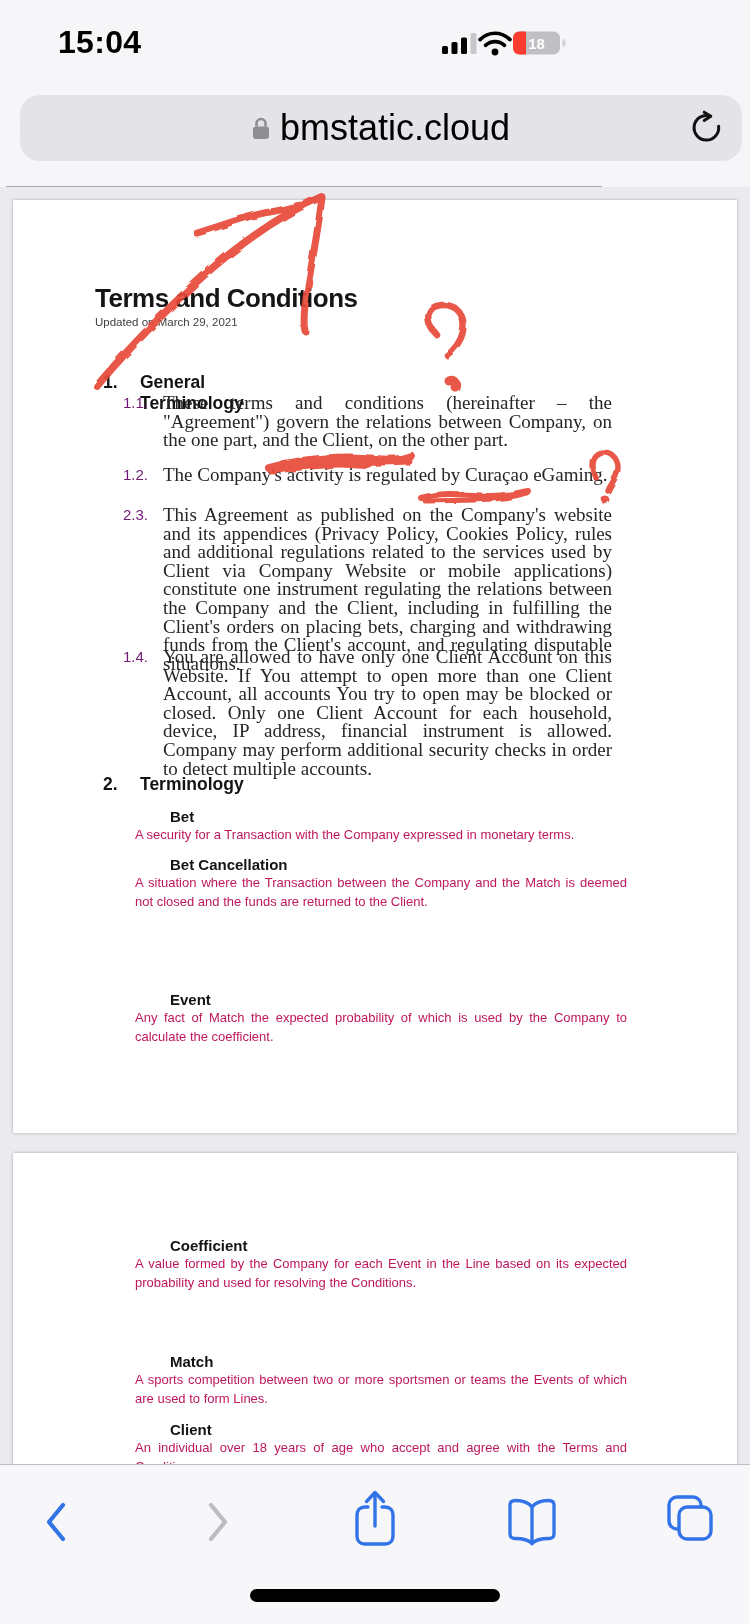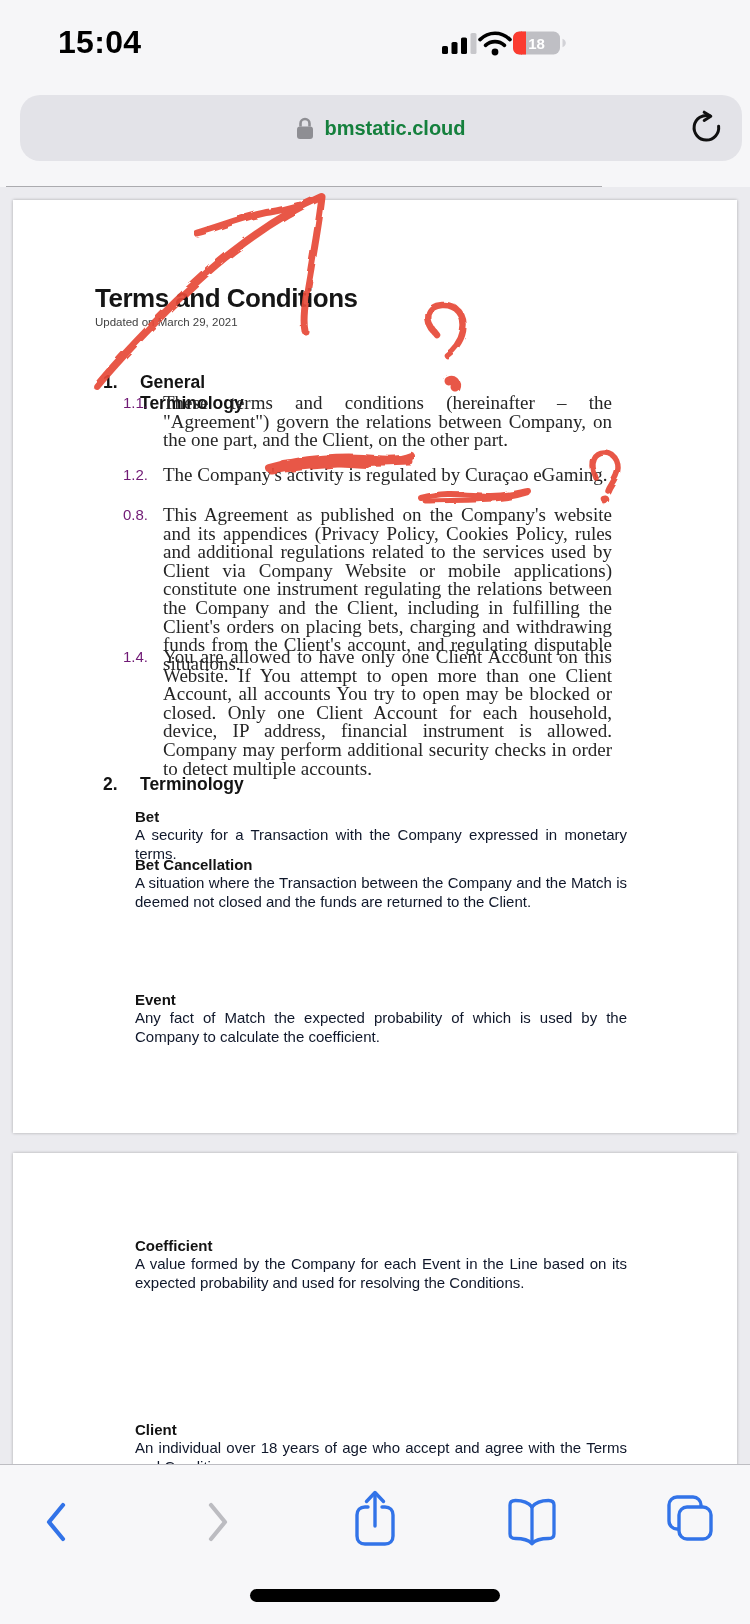--- a/index.html
+++ b/index.html
@@ -10,43 +10,43 @@
   }
   
   .chrome { position:absolute; top:0; left:0; width:596px; height:186px;
             background:#f6f6f8; border-bottom:1.5px solid #ababaf; z-index:5;margin-left:6px; }
   .time { position:absolute; left:52px; top:24px; font-size:32px; font-weight:700;
           letter-spacing:.3px; color:#000; }
   .sb-icons { position:absolute; right:34px; top:30px; display:flex; align-items:center; }
   .url-pill { position:absolute; left:14px; top:95px; width:722px; height:66px;
               background:#e3e3e8; border-radius:20px; display:flex;
               align-items:center; justify-content:center; gap:10px; }
-  .url-text { font-size:20px; color:#15803d;font-weight:bold; }
+  .url-text { font-size:36px; color:#000000; }
   .reload-btn { position:absolute; right:18px; top:15px; width:36px; height:36px; }
   
   .webview { position:absolute; top:187px; left:0; width:750px; height:1277px;
              background:#ebebef; overflow:hidden; }
   .page { position:absolute; left:13px; width:724px; background:#fff;
           box-shadow:0 0 3px rgba(0,0,0,.28); }
   .page1 { top:13px; height:933px; }
   .page2 { top:966px; height:400px; }
   .doc-title { position:absolute; left:82px; top:83px; font-size:26px; font-weight:700;
                letter-spacing:-.5px; color:#151515; }
   .doc-updated { position:absolute; left:82px; top:116px; font-size:11.5px; color:#3f3f3f; }
   .sec-head { position:absolute; font-size:17.5px; font-weight:700; color:#131313; }
   .sec-num  { position:absolute; left:90px; }
   .sec-txt  { position:absolute; left:127px; }
   .item { position:absolute; left:0; width:724px; }
   .inum { position:absolute; left:110px; font-size:15px; color:#701a75; }
   .itext { position:absolute; left:150px; width:449px; font-size:19px; line-height:18.6px;
            color:#262626; text-align:justify;font-family:Liberation Serif, serif; }
   .term { position:absolute; left:122px; width:492px; }
-  .tlabel { font-size:15px; font-weight:700; color:#131313; display:block; }
-  .tdef { position:absolute; left:0; top:18px; width:492px; font-size:15px;
-          line-height:18.6px; color:#0f172a; text-align:justify; }
+  .tlabel { font-size:15px; font-weight:700; color:#131313; display:block;margin-left:35px; }
+  .tdef { position:absolute; left:0; top:18px; width:492px; font-size:13px;
+          line-height:18.6px; color:#be185d; text-align:justify; }
   
   .annotations { position:absolute; top:0; left:0; width:750px; height:1624px;
                  z-index:8; pointer-events:none; }
   
   .toolbar { position:absolute; top:1464px; left:0; width:750px; height:160px;
              background:#f7f7f9; border-top:1px solid #bdbdc2; z-index:6; }
   .tb-btn { position:absolute; }
   .home-indicator { position:absolute; left:250px; top:1589px; width:250px; height:13px;
                     border-radius:7px; background:#000; z-index:7; }
 </style>
@@ -108,21 +108,21 @@
 
       <div class="item" style="top:194px;">
         <span class="inum">1.1.</span>
         <div class="itext">These terms and conditions (hereinafter – the "Agreement") govern the relations between Company, on the one part, and the Client, on the other part.</div>
       </div>
       <div class="item" style="top:266px;">
         <span class="inum">1.2.</span>
         <div class="itext">The Company's activity is regulated by Curaçao eGaming.</div>
       </div>
       <div class="item" style="top:306px;">
-        <span class="inum">0.8.</span>
+        <span class="inum">2.3.</span>
         <div class="itext">This Agreement as published on the Company's website and its appendices (Privacy Policy, Cookies Policy, rules and additional regulations related to the services used by Client via Company Website or mobile applications) constitute one instrument regulating the relations between the Company and the Client, including in fulfilling the Client's orders on placing bets, charging and withdrawing funds from the Client's account, and regulating disputable situations.</div>
       </div>
       <div class="item" style="top:448px;">
         <span class="inum">1.4.</span>
         <div class="itext">You are allowed to have only one Client Account on this Website. If You attempt to open more than one Client Account, all accounts You try to open may be blocked or closed. Only one Client Account for each household, device, IP address, financial instrument is allowed. Company may perform additional security checks in order to detect multiple accounts.</div>
       </div>
 
       <div class="sec-head" style="top:574px;">
         <span class="sec-num">2.</span>
         <span class="sec-txt">Terminology</span>
@@ -139,20 +139,24 @@
       <div class="term" style="top:791px;">
         <b class="tlabel">Event</b>
         <div class="tdef">Any fact of Match the expected probability of which is used by the Company to calculate the coefficient.</div>
       </div>
     </div>
 
     <div class="page page2">
       <div class="term" style="top:84px;">
         <b class="tlabel">Coefficient</b>
         <div class="tdef">A value formed by the Company for each Event in the Line based on its expected probability and used for resolving the Conditions.</div>
+      </div>
+      <div class="term" style="top:200px;">
+        <b class="tlabel">Match</b>
+        <div class="tdef">A sports competition between two or more sportsmen or teams the Events of which are used to form Lines.</div>
       </div>
       <div class="term" style="top:268px;">
         <b class="tlabel">Client</b>
         <div class="tdef">An individual over 18 years of age who accept and agree with the Terms and Conditions</div>
       </div>
     </div>
   </div>
 
   <svg class="annotations" viewBox="0 0 750 1624">
     <defs>

